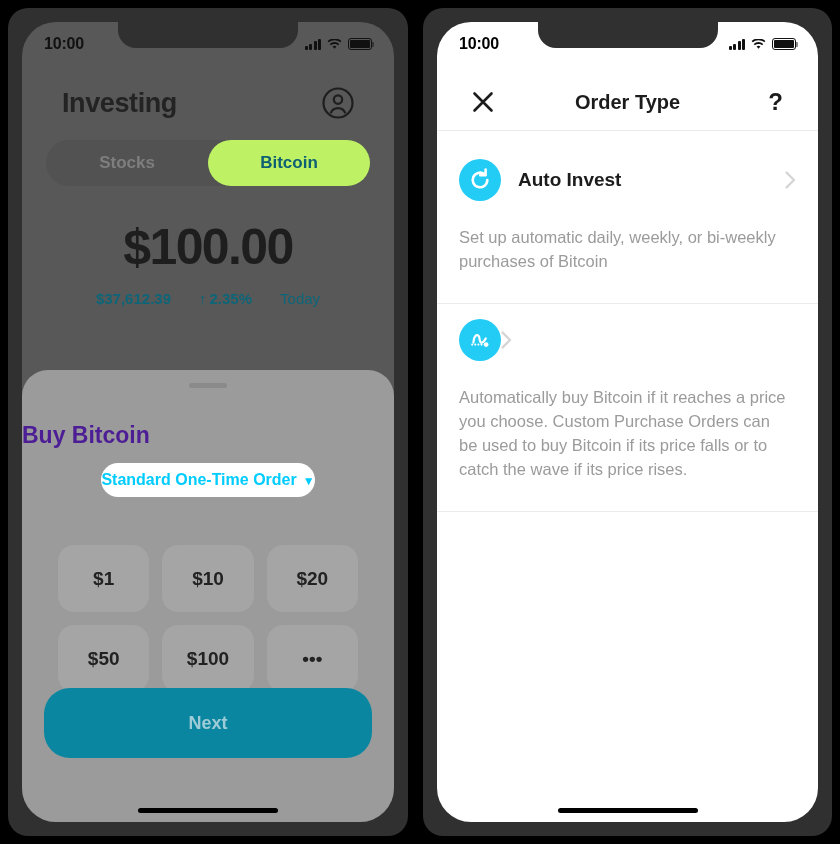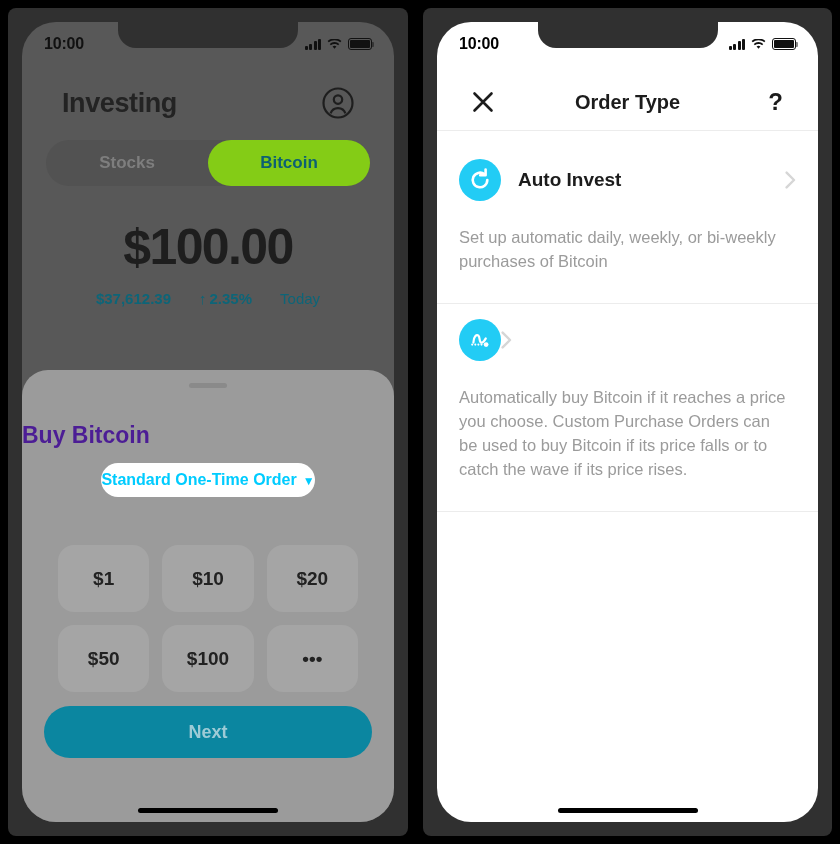--- a/index.html
+++ b/index.html
@@ -13,21 +13,21 @@
     position: relative;
     overflow: hidden;
     font-family: "Liberation Sans", sans-serif;
     -webkit-font-smoothing: antialiased;
   }
 
   
   .phone {
     position: absolute;
     background: #303030;
-    border-radius: 8px;
+    border-radius: 20px;
     overflow: hidden;
   }
   .phone-left  { left: 8px;   top: 8px;  width: 400px; height: 828px; }
   .phone-right { left: 423px; top: 8px;  width: 409px; height: 828px; }
 
   .screen {
     position: absolute;
     left: 14px;
     top: 14px;
     right: 14px;
@@ -143,21 +143,21 @@
     height: 100%;
     border-radius: 23px;
     display: flex;
     align-items: center;
     justify-content: center;
     font-size: 17px;
     font-weight: bold;
   }
   .seg-off { color: #7e7e7e; }
   .seg-on {
-    background: #84cc16;
+    background: #bef264;
     color: #0d6073;
   }
 
   .balance {
     position: absolute;
     top: 196px;
     left: 0; right: 0;
     text-align: center;
     font-size: 50px;
     font-weight: bold;
@@ -242,21 +242,21 @@
     justify-content: center;
     font-size: 19px;
     font-weight: bold;
     color: #222;
   }
 
   .next-btn {
     position: absolute;
     left: 22px; right: 22px;
     bottom: 64px;
-    height: 52px;
+    height: 70px;
     border-radius: 26px;
     background: #0b86a0;
     display: flex;
     align-items: center;
     justify-content: center;
     font-size: 18px;
     font-weight: bold;
     color: #9dcbd6;
   }
 

